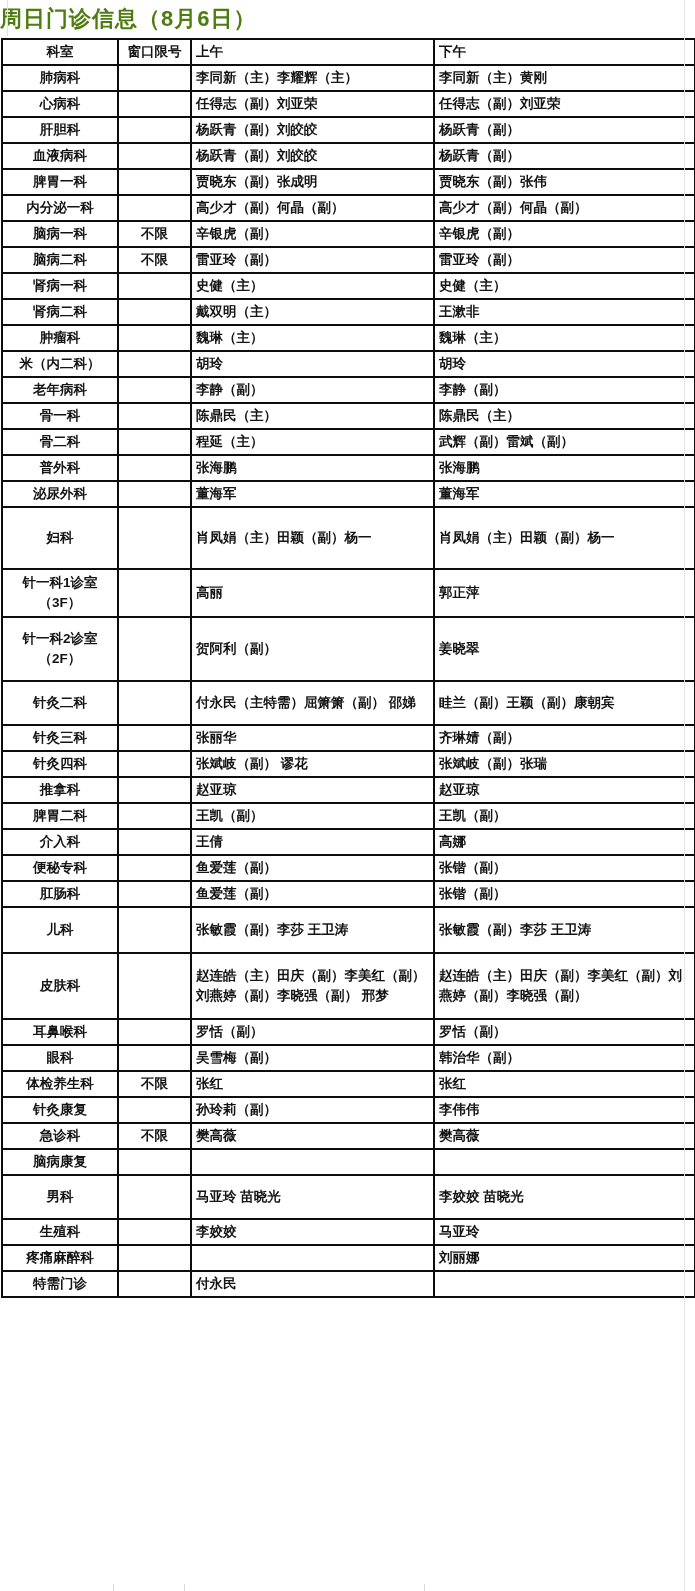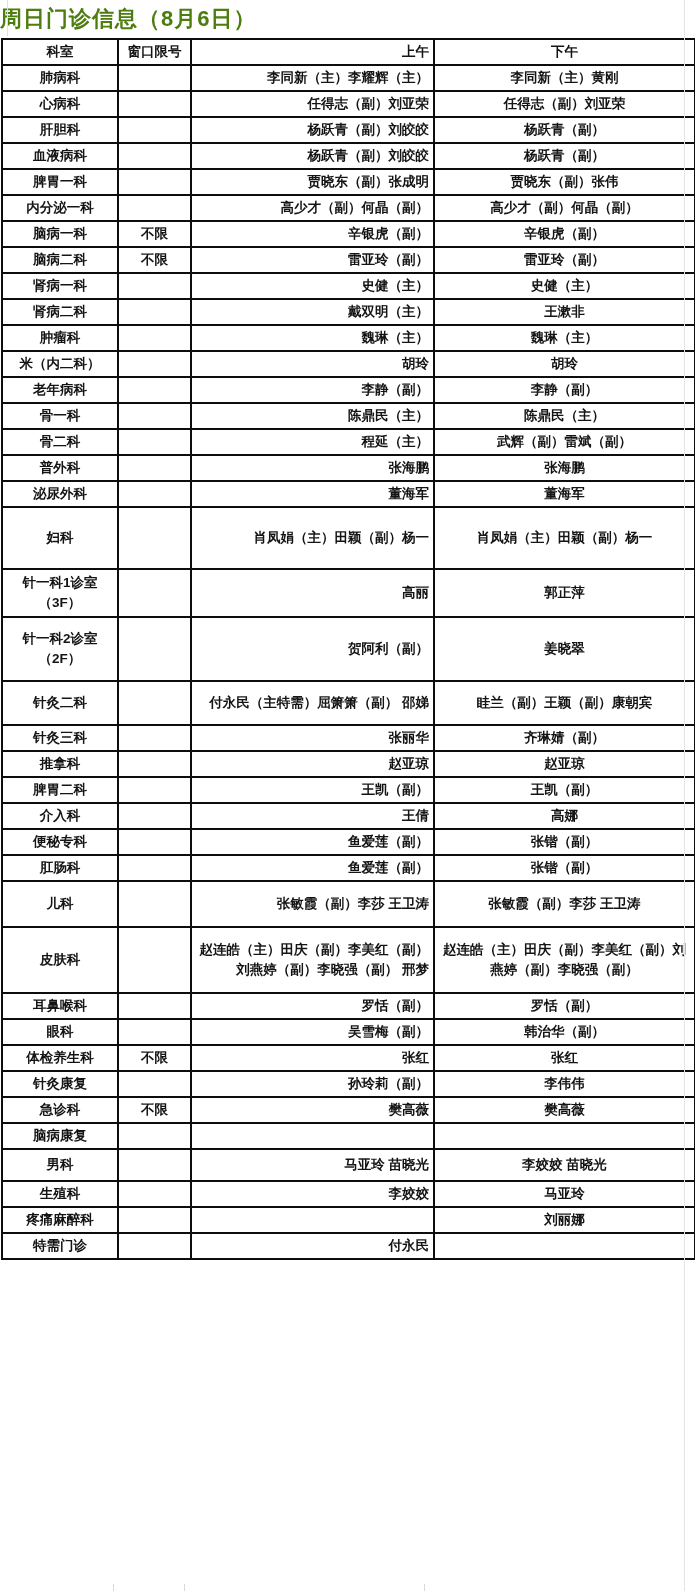--- a/index.html
+++ b/index.html
@@ -27,22 +27,22 @@
     padding:2px 4px;
     font-size:13.5px;font-weight:600;color:#141414;
     line-height:1.45;
     overflow:hidden;
   }
   table.sched tr{height:26px;}
   thead tr{height:34px;}
   th{font-size:14px;font-weight:700;text-align:center;}
   .c-dept{width:106px;text-align:center;}
   .c-limit{width:63px;text-align:center;}
-  .c-am{width:233px;text-align:right;}
-  .c-pm{width:251px;text-align:center;}
+  .c-am{width:233px;text-align:left;}
+  .c-pm{width:251px;text-align:left;}
 </style>
 </head>
 <body>
 
 <div class="grid-edge-left"></div>
 <div class="grid-edge-right"></div>
 <div class="grid-bottom-tick" style="left:113px"></div>
 <div class="grid-bottom-tick" style="left:184px"></div>
 <div class="grid-bottom-tick" style="left:424px"></div>
 
@@ -184,20 +184,26 @@
     <td class="c-am">付永民（主特需）屈箫箫（副）  邵娣</td>
     <td class="c-pm">眭兰（副）王颖（副）康朝宾</td>
   </tr>
       <tr>
     <td class="c-dept">针灸三科</td>
     <td class="c-limit"></td>
     <td class="c-am">张丽华</td>
     <td class="c-pm">齐琳婧（副）</td>
   </tr>
       <tr>
+    <td class="c-dept">针灸四科</td>
+    <td class="c-limit"></td>
+    <td class="c-am">张斌岐（副） 谬花</td>
+    <td class="c-pm">张斌岐（副）张瑞</td>
+  </tr>
+      <tr>
     <td class="c-dept">推拿科</td>
     <td class="c-limit"></td>
     <td class="c-am">赵亚琼</td>
     <td class="c-pm">赵亚琼</td>
   </tr>
       <tr>
     <td class="c-dept">脾胃二科</td>
     <td class="c-limit"></td>
     <td class="c-am">王凯（副）</td>
     <td class="c-pm">王凯（副）</td>
@@ -261,21 +267,21 @@
     <td class="c-limit">不限</td>
     <td class="c-am">樊高薇</td>
     <td class="c-pm">樊高薇</td>
   </tr>
       <tr>
     <td class="c-dept">脑病康复</td>
     <td class="c-limit"></td>
     <td class="c-am"></td>
     <td class="c-pm"></td>
   </tr>
-      <tr style="height: 32px;">
+      <tr style="height: 44px;">
     <td class="c-dept">男科</td>
     <td class="c-limit"></td>
     <td class="c-am">马亚玲 苗晓光</td>
     <td class="c-pm">李姣姣 苗晓光</td>
   </tr>
       <tr>
     <td class="c-dept">生殖科</td>
     <td class="c-limit"></td>
     <td class="c-am">李姣姣</td>
     <td class="c-pm">马亚玲</td>

